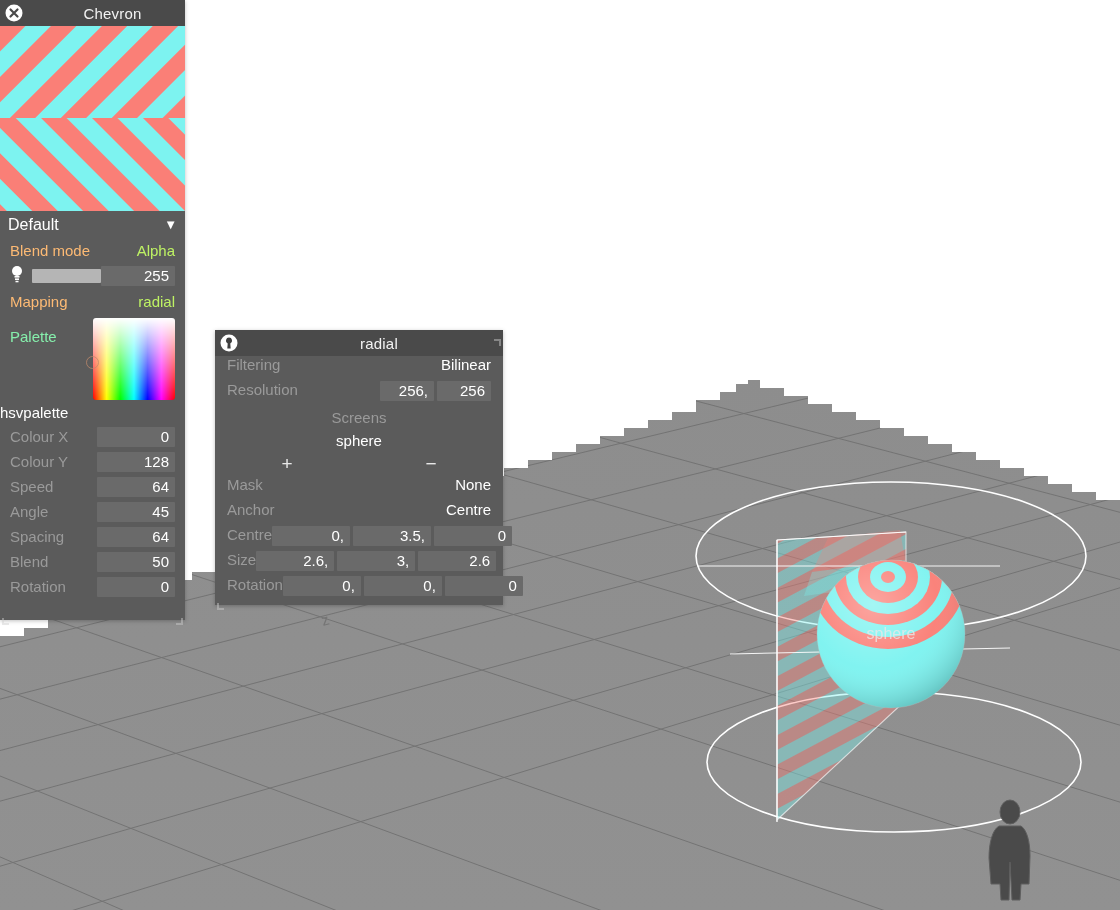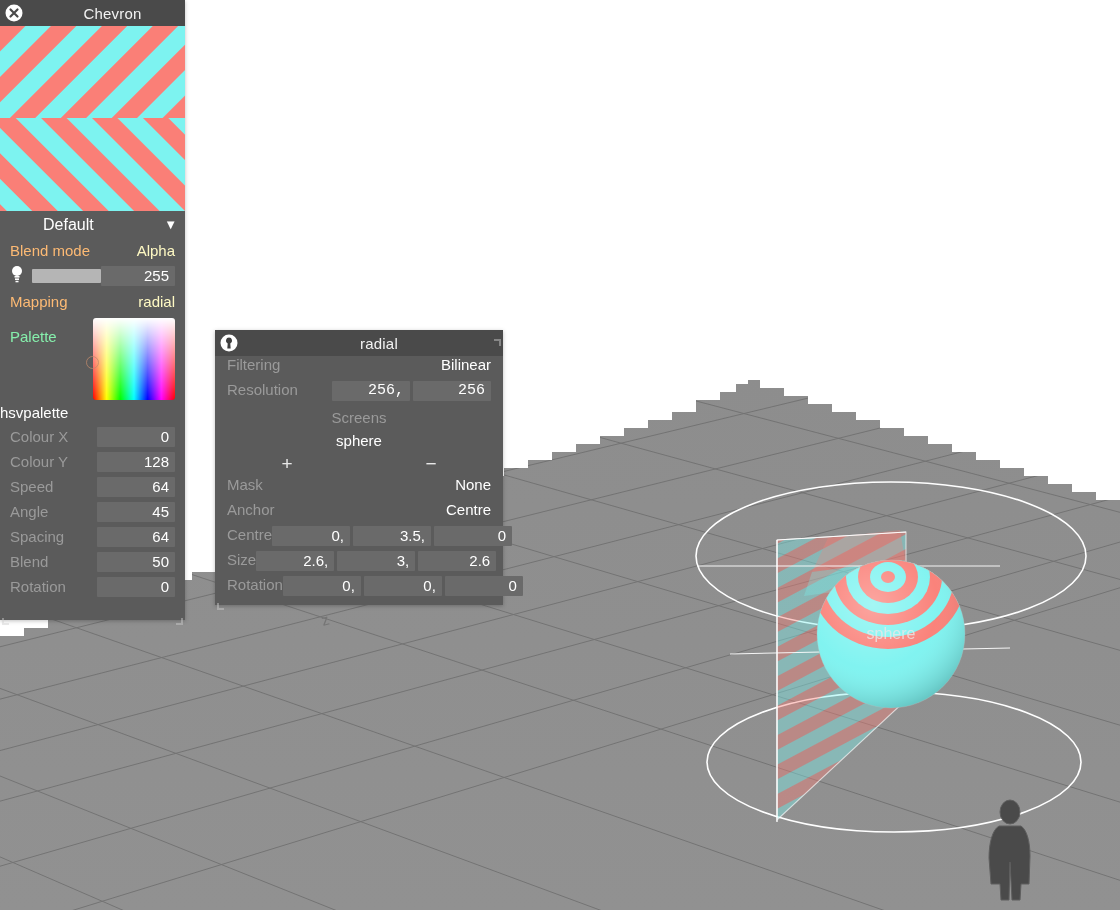--- a/index.html
+++ b/index.html
@@ -76,21 +76,21 @@
     padding: 0 10px;
     box-sizing: border-box;
   }
   .row .lbl {
     color: #fdba74;
     font-size: 15px;
     flex: 0 0 auto;
   }
   .row .val {
     margin-left: auto;
-    color: #fef9c3;
+    color: #bef264;
     font-size: 15px;
     text-align: right;
   }
   .field {
     background: #6a6a6a;
     color: #ffffff;
     font-size: 15px;
     text-align: right;
     padding: 1px 6px 2px 6px;
     box-sizing: border-box;
@@ -116,21 +116,21 @@
   #chevron-preview svg { position: absolute; left: 0; top: 0; }
 
   #preset-bar {
     height: 27px;
     display: flex;
     align-items: center;
     padding: 0 8px;
     box-sizing: border-box;
     background: #5b5b5b;
   }
-  #preset-bar .pname { font-size: 16px; color: #ffffff; margin-left: 35px; }
+  #preset-bar .pname { font-size: 16px; color: #ffffff; }
   #preset-bar .caret { margin-left: auto; font-size: 13px; color: #ffffff; }
 
   .bulb-row {
     display: flex;
     align-items: center;
     height: 26px;
     padding: 0 10px;
     box-sizing: border-box;
   }
   .slider-track {
@@ -218,21 +218,21 @@
   .r-row .val { margin-left: auto; color: #ffffff; font-size: 15px; }
 
   .triple {
     margin-left: auto;
     display: flex;
     gap: 3px;
   }
   .triple .field { width: 78px; }
 
   .res-fields { margin-left: auto; display: flex; gap: 3px; }
-  .res-fields .field { width: 78px; font-family: Liberation Mono, monospace; }
+  .res-fields .field { width: 54px; }
 
   .screens-label {
     text-align: center;
     color: #9a9a9a;
     font-size: 15px;
     height: 23px;
     line-height: 23px;
   }
   .screen-item {
     text-align: center;

